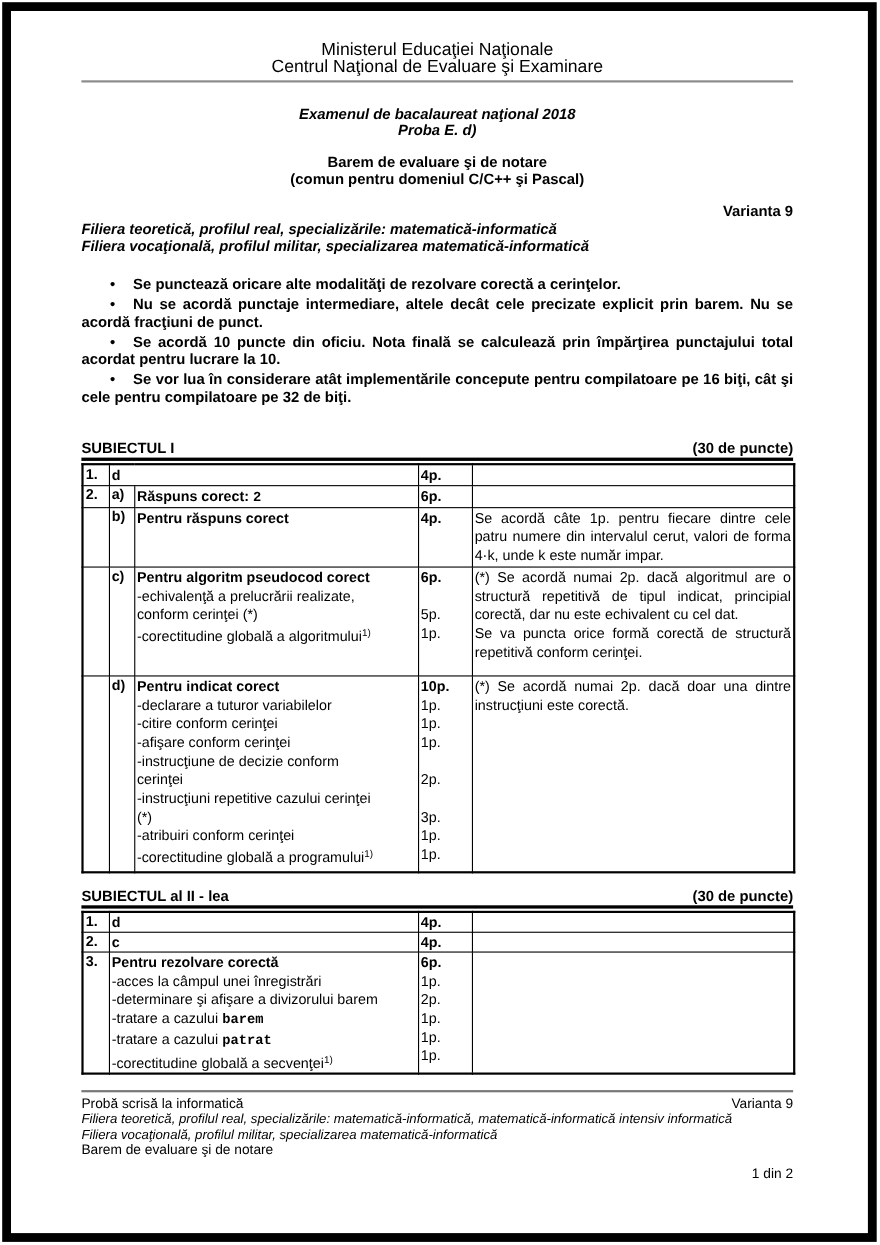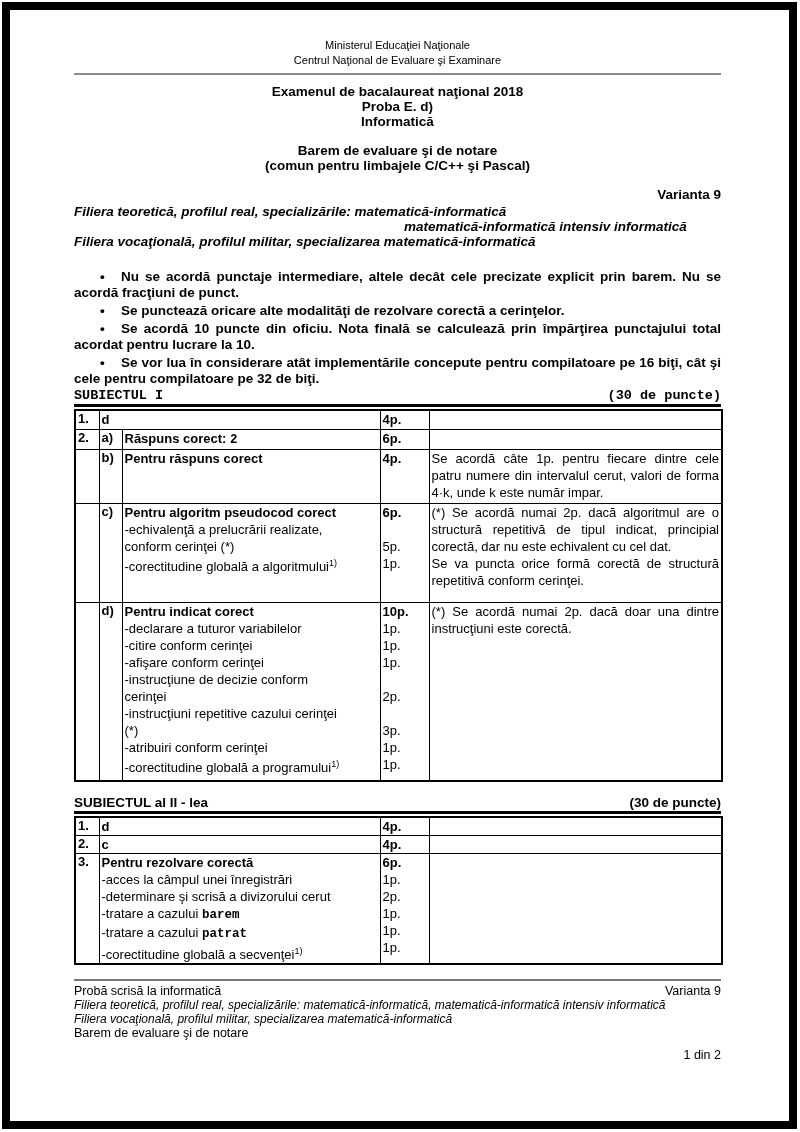--- a/index.html
+++ b/index.html
@@ -3,39 +3,39 @@
 <meta charset="utf-8">
 <style>
   html,body{margin:0;padding:0;background:#e8e8e8;}
   body{width:800px;height:1132px;position:relative;background:#fff;
        font-family:"Liberation Sans",sans-serif;color:#000;overflow:hidden;}
   .page-frame{position:absolute;left:2px;top:2px;right:3px;bottom:3px;
               border:8px solid #000;pointer-events:none;z-index:5;}
   .content{position:absolute;left:74px;top:38px;width:647px;}
 
   
-  .org{ text-align:center;font-size:11px;line-height:15px;}
+  .org{ text-align:center;font-size:16px;line-height:15px;}
   .hr-top{border:none;border-top:2px solid #8c8c8c;margin:5px 0 0 0;}
-  .title-block{margin-top:9px;text-align:center;font-size:13.5px;font-weight:bold;line-height:15px;}
+  .title-block{margin-top:21px;text-align:center;font-size:13.5px;font-weight:bold;line-height:15px;font-style:italic;}
   .subtitle-block{margin-top:14px;text-align:center;font-size:13.5px;font-weight:bold;line-height:15px;}
   .variant{margin-top:15px;text-align:right;font-size:13.5px;font-weight:bold;line-height:14px;}
   .filiera{font-size:13.5px;font-weight:bold;font-style:italic;line-height:15px;margin-top:2px;}
   .filiera .fl2{padding-left:330px;}
 
   
   .bullets{margin-top:20px;}
   .bullets p{margin:0 0 2px 0;font-size:13.5px;font-weight:bold;line-height:16px;
              text-align:justify;text-indent:26px;}
   .bullets p::before{content:"\2022";display:inline-block;width:21px;text-indent:0;}
 
   
   .sec-head{display:flex;justify-content:space-between;align-items:flex-end;
             font-size:13.5px;font-weight:bold;border-bottom:3px solid #000;
             padding-bottom:1px;line-height:14px;}
-  .sec-head.first{margin-top:2px;font-family:Liberation Mono, monospace;}
+  .sec-head.first{margin-top:32px;}
   .sec-head.second{margin-top:14px;}
 
   
   table.rubric{border-collapse:collapse;width:648px;table-layout:fixed;
                margin-top:2px;font-size:13px;border:2px solid #000;}
   table.rubric td{border:1px solid #000;vertical-align:top;padding:0 2px;}
   td.c-num{font-weight:bold;padding-left:3px;}
   td.c-letter{font-weight:bold;padding-left:3px;}
   td.c-desc{padding-left:4px;}
   td.c-pts{text-align:left;padding-right:3px;}
@@ -71,39 +71,37 @@
 
   <div class="org">
     <div>Ministerul Educaţiei Naţionale</div>
     <div>Centrul Naţional de Evaluare şi Examinare</div>
   </div>
   <hr class="hr-top">
 
   <div class="title-block">
     <div>Examenul de bacalaureat naţional  2018</div>
     <div>Proba E. d)</div>
-    <div>Informatică</div>
   </div>
 
   <div class="subtitle-block">
     <div>Barem de evaluare şi de notare</div>
-    <div>(comun pentru limbajele C/C++ şi Pascal)</div>
+    <div>(comun pentru domeniul C/C++ şi Pascal)</div>
   </div>
 
   <div class="variant">Varianta 9</div>
 
   <div class="filiera">
     <div>Filiera teoretică, profilul real, specializările: matematică-informatică</div>
-    <div class="fl2">matematică-informatică intensiv informatică</div>
     <div>Filiera vocaţională, profilul militar, specializarea matematică-informatică</div>
   </div>
 
   <div class="bullets">
+    <p>Se punctează oricare alte modalităţi de rezolvare corectă a cerinţelor.</p>
     <p>Nu se acordă punctaje intermediare, altele decât cele precizate explicit prin barem. Nu se acordă fracţiuni de punct.</p>
-    <p>Se punctează oricare alte modalităţi de rezolvare corectă a cerinţelor.</p>
     <p>Se acordă 10 puncte din oficiu. Nota finală se calculează prin împărţirea punctajului total acordat pentru lucrare la 10.</p>
     <p>Se vor lua în considerare atât implementările concepute pentru compilatoare pe 16 biţi, cât şi cele pentru compilatoare pe 32 de biţi.</p>
   </div>
 
   <div class="sec-head first">
     <span>SUBIECTUL I</span>
     <span>(30 de puncte)</span>
   </div>
   <table class="rubric" data-section="0">
     <colgroup>
@@ -232,21 +230,21 @@
           <td class="c-pts">
             <div class="ln sb">4p.</div>
           </td>
           <td class="c-note"></td>
         </tr>
         <tr>
           <td class="c-num">3.</td>
           <td class="c-desc">
             <div class="ln"><span class="sb">Pentru rezolvare corectă</span></div>
             <div class="ln"><span class="sr">-acces la câmpul unei înregistrări</span></div>
-            <div class="ln"><span class="sr">-determinare şi scrisă a divizorului cerut</span></div>
+            <div class="ln"><span class="sr">-determinare şi afişare a divizorului barem</span></div>
             <div class="ln"><span class="sr">-tratare a cazului </span><span class="sm">barem</span></div>
             <div class="ln"><span class="sr">-tratare a cazului </span><span class="sm">patrat</span></div>
             <div class="ln"><span class="sr">-corectitudine globală a secvenţei</span><span class="ssup">1)</span></div>
           </td>
           <td class="c-pts">
             <div class="ln sb">6p.</div>
             <div class="ln">1p.</div>
             <div class="ln">2p.</div>
             <div class="ln">1p.</div>
             <div class="ln">1p.</div>

